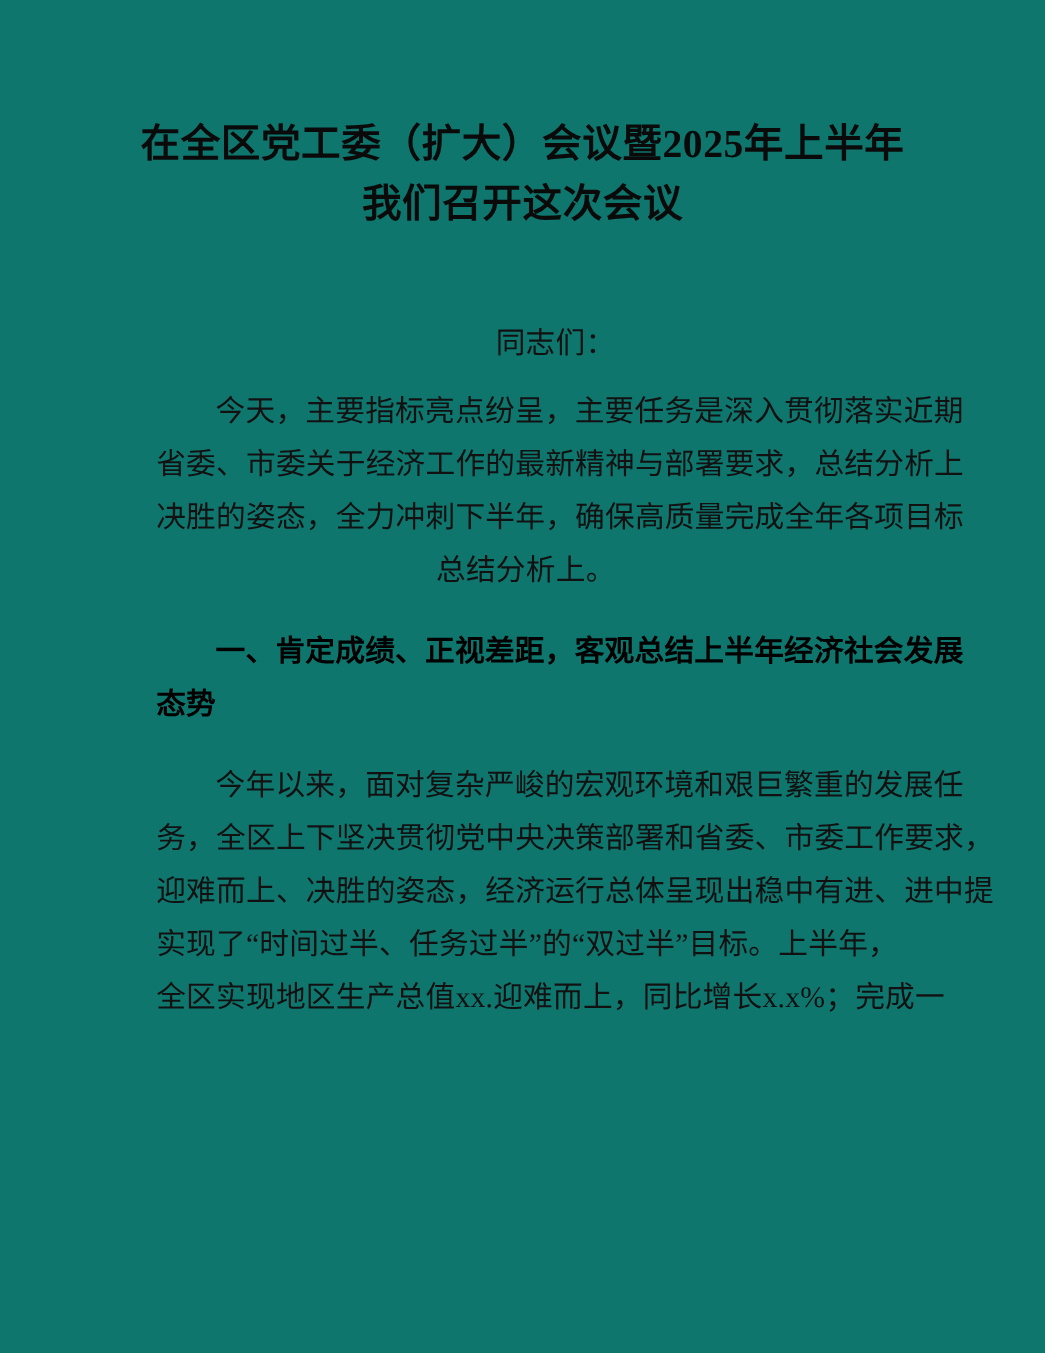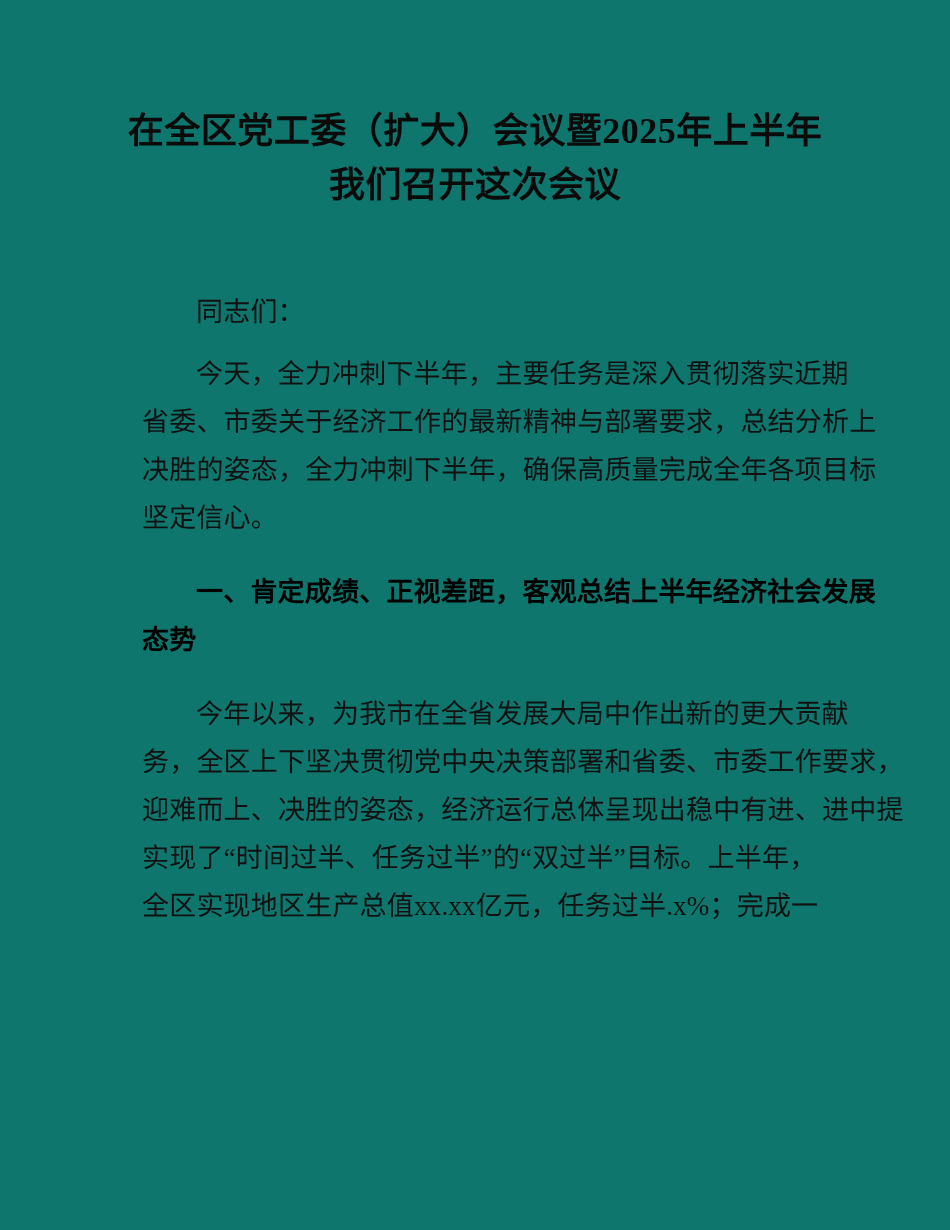--- a/index.html
+++ b/index.html
@@ -57,20 +57,21 @@
     line-height: 48px;
     color: #111111;
     letter-spacing: 0.2px;
     margin: 0;
   }
 
   .para .ln {
     display: block;
     white-space: nowrap;
     height: 48px;
+    text-align: center;
   }
   .para .ln.indent {
     text-indent: 54px;
   }
 
   
   .gap-sm { height: 14px; }
   .gap-md { height: 26px; }
 
   
@@ -104,37 +105,37 @@
 
   <div class="body-block">
 
     <div class="para">
       <span class="ln indent">同志们：</span>
     </div>
 
     <div class="gap-sm"></div>
 
     <div class="para">
-      <span class="ln indent">今天，全力冲刺下半年，主要任务是深入贯彻落实近期</span>
+      <span class="ln indent">今天，主要指标亮点纷呈，主要任务是深入贯彻落实近期</span>
       <span class="ln">省委、市委关于经济工作的最新精神与部署要求，总结分析上</span>
       <span class="ln">决胜的姿态，全力冲刺下半年，确保高质量完成全年各项目标</span>
-      <span class="ln">坚定信心。</span>
+      <span class="ln">总结分析上。</span>
     </div>
 
     <div class="gap-md"></div>
 
     <div class="sec-head">
       <span class="ln indent">一、肯定成绩、正视差距，客观总结上半年经济社会发展</span>
       <span class="ln">态势</span>
     </div>
 
     <div class="gap-md"></div>
 
     <div class="para">
-      <span class="ln indent">今年以来，为我市在全省发展大局中作出新的更大贡献</span>
+      <span class="ln indent">今年以来，面对复杂严峻的宏观环境和艰巨繁重的发展任</span>
       <span class="ln">务，全区上下坚决贯彻党中央决策部署和省委、市委工作要求，</span>
       <span class="ln">迎难而上、决胜的姿态，经济运行总体呈现出稳中有进、进中提</span>
       <span class="ln">实现了“时间过半、任务过半”的“双过半”目标。上半年，</span>
-      <span class="ln">全区实现地区生产总值xx.xx亿元，任务过半.x%；完成一</span>
+      <span class="ln">全区实现地区生产总值xx.迎难而上，同比增长x.x%；完成一</span>
     </div>
 
   </div>
 </div>
 
 </body></html>

